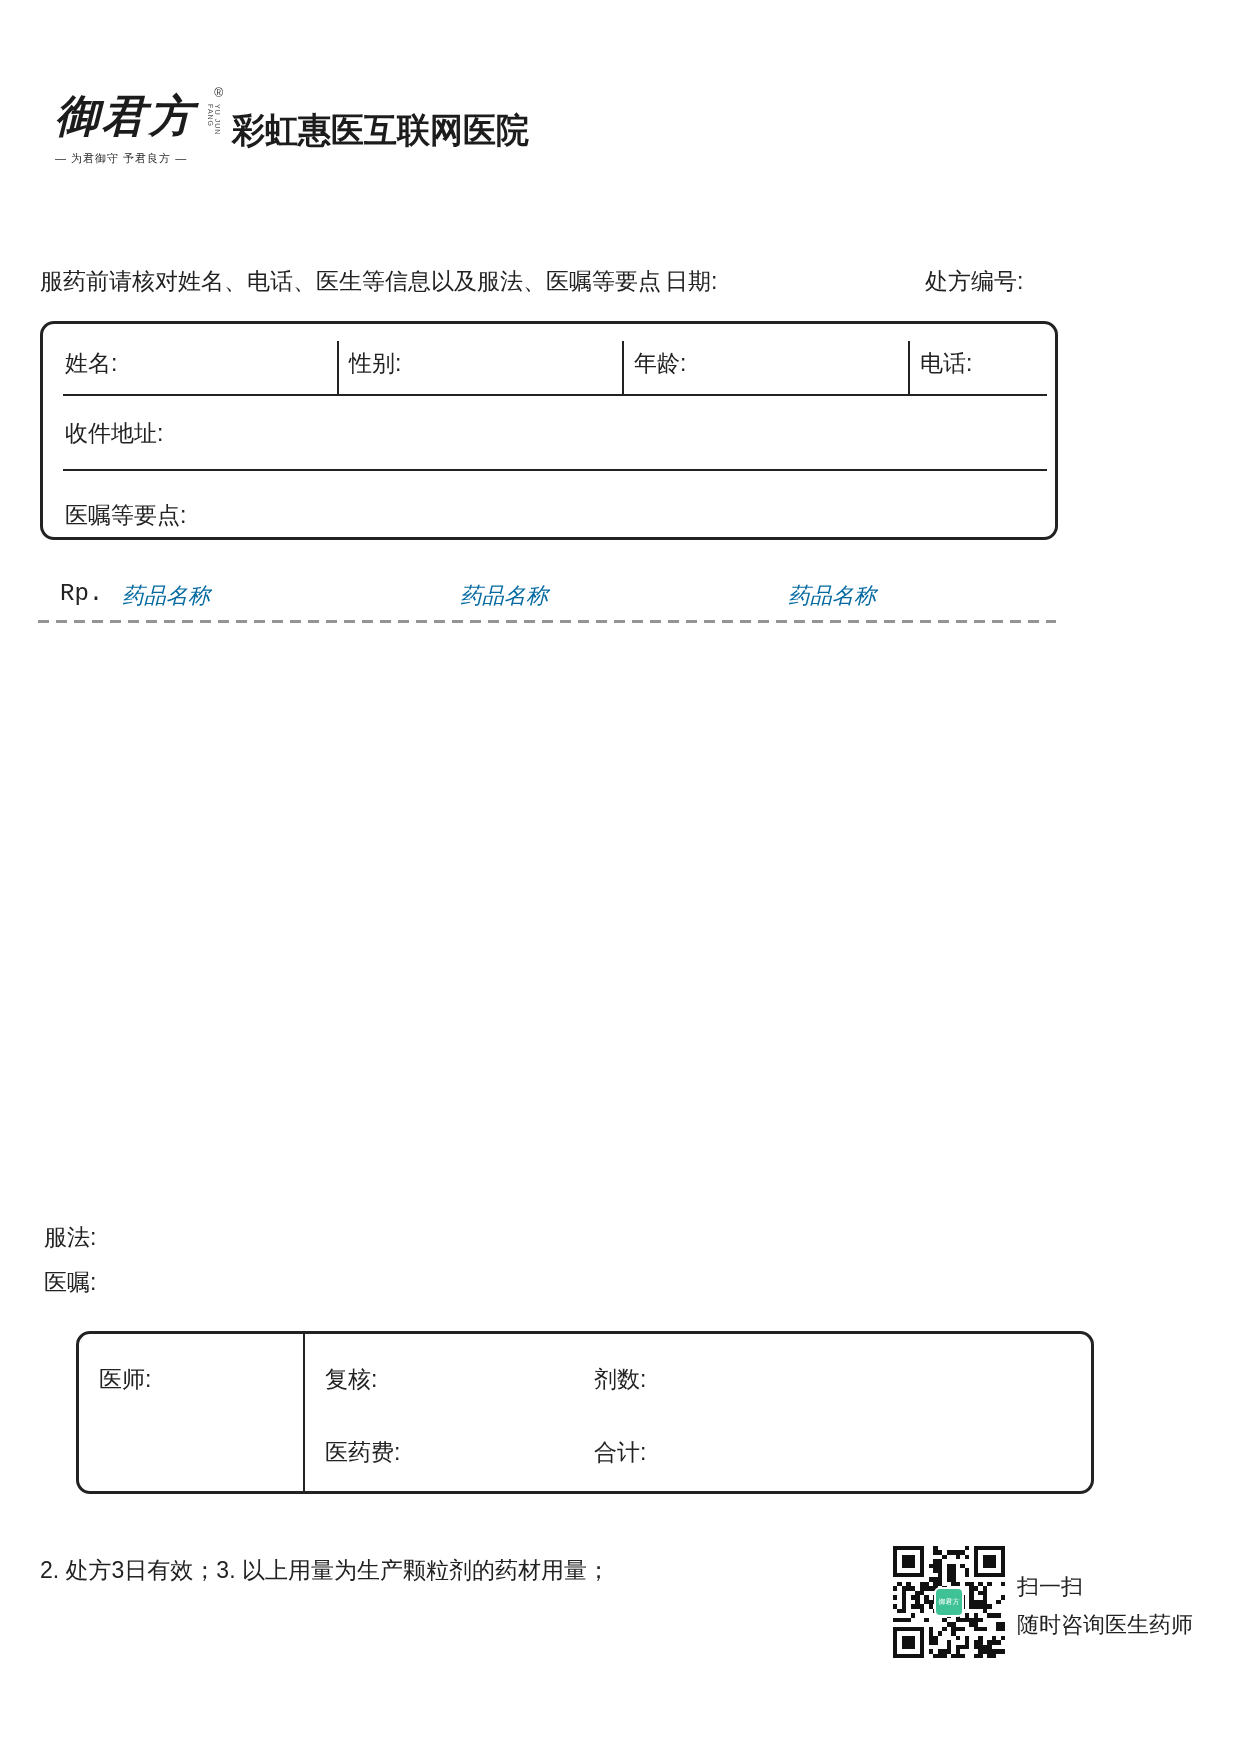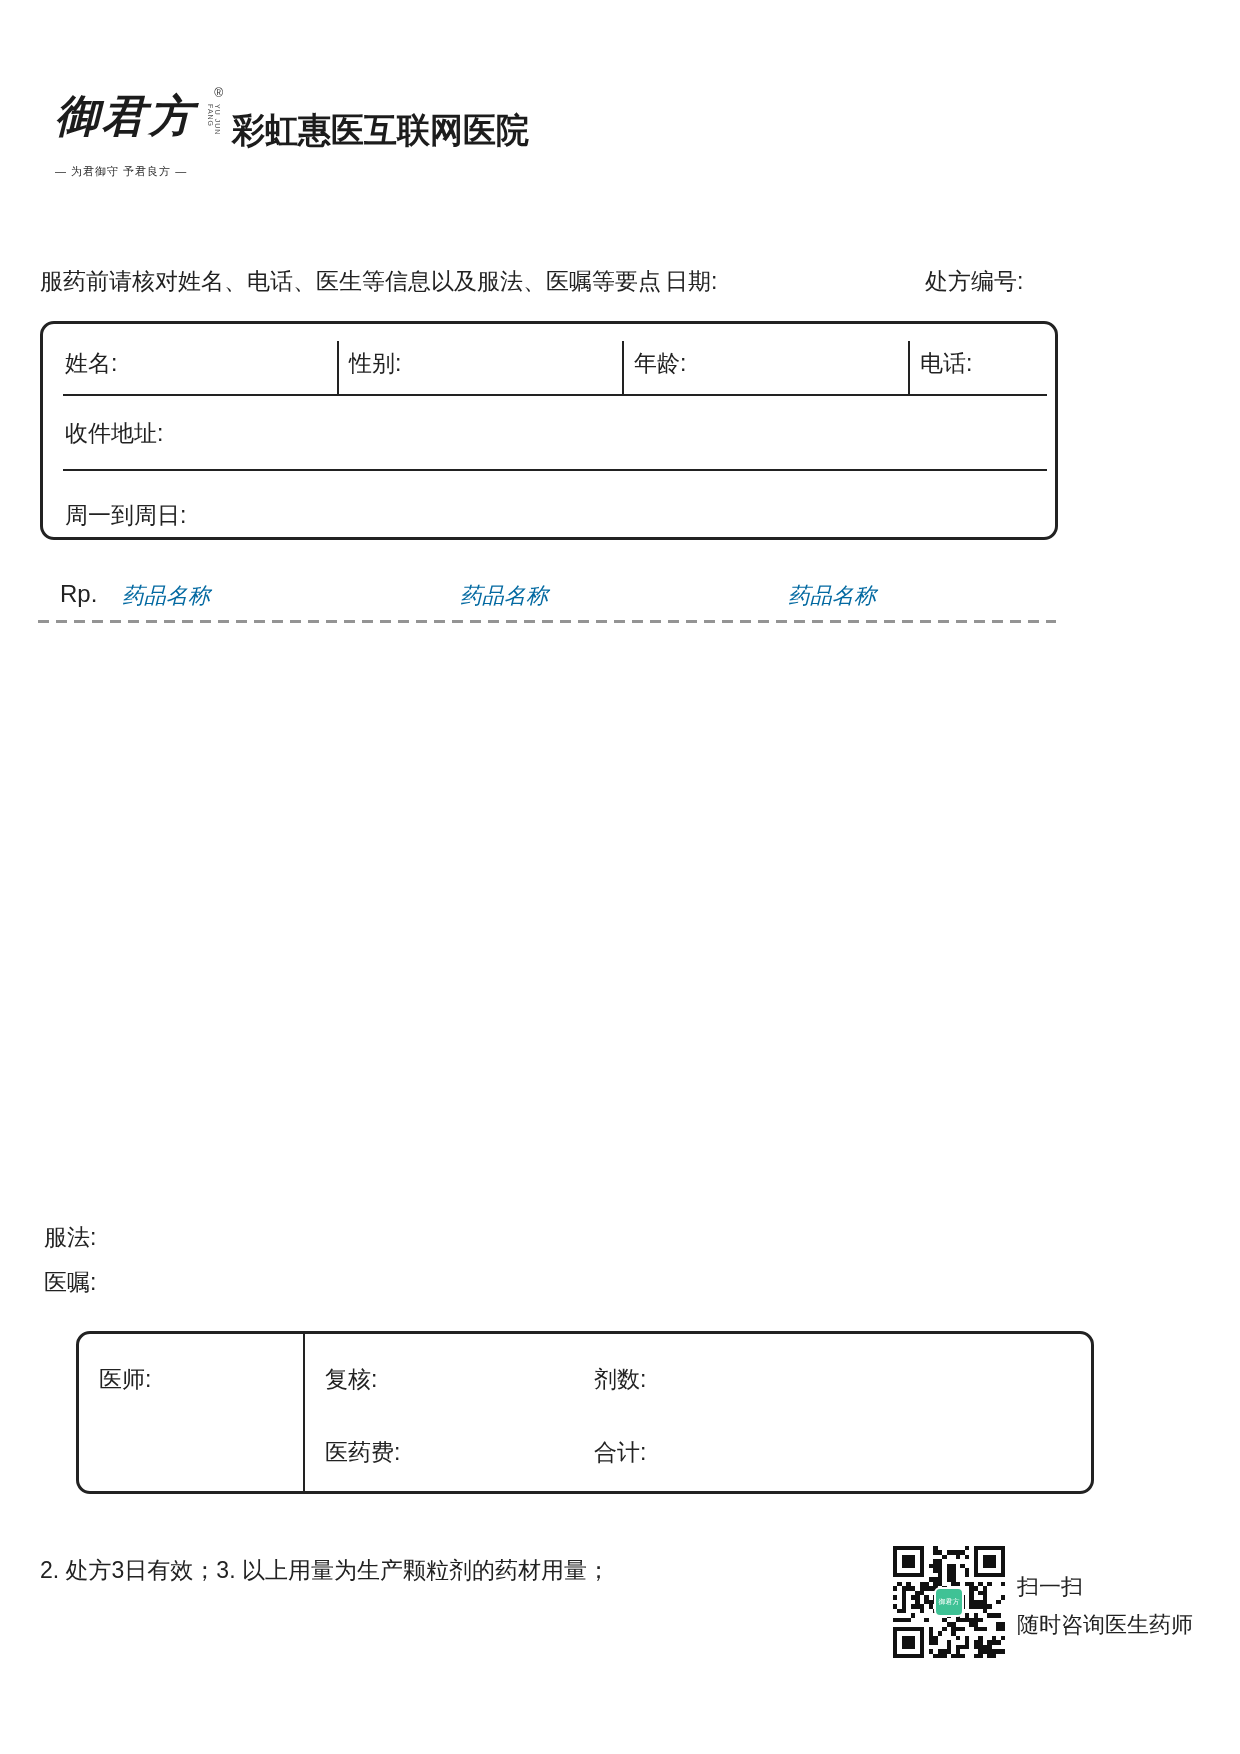--- a/index.html
+++ b/index.html
@@ -26,21 +26,21 @@
     white-space:nowrap;
   }
   .logo-reg{position:absolute;right:-18px;top:2px;font-size:12px;font-style:normal;color:#333;}
   .logo-vertical{
     position:absolute;right:-16px;top:20px;
     writing-mode:vertical-rl;
     font-size:7px;letter-spacing:1px;color:#555;
     font-family:"Liberation Sans", sans-serif;
   }
   .logo-tagline{
-    margin-top:16px;
+    margin-top:3px;
     font-size:11px;letter-spacing:1px;color:#2a2a2a;
     white-space:nowrap;
   }
   .hospital-name{
     position:absolute;left:232px;top:108px;
     font-size:33px;font-weight:900;letter-spacing:0px;
     color:#1c1c1c;white-space:nowrap;
     transform:scaleY(1.05);
   }
   
@@ -62,21 +62,21 @@
   .pb-hline1{top:70px;}
   .pb-hline2{top:145px;}
   .lbl-name{left:22px;top:24px;}
   .lbl-gender{left:306px;top:24px;}
   .lbl-age{left:591px;top:24px;}
   .lbl-phone{left:877px;top:24px;}
   .lbl-address{left:22px;top:94px;}
   .lbl-diagnosis{left:22px;top:176px;}
   
   .rp-row{position:absolute;left:0;top:580px;width:1240px;height:30px;}
-  .rp-prefix{position:absolute;left:60px;top:0;font-size:24px;color:#222;}
+  .rp-prefix{position:absolute;left:60px;top:0;font-size:24px;color:#222;font-family:Liberation Mono, monospace;}
   .rp-col{position:absolute;top:1px;font-size:22px;color:#0369a1;font-style:italic;}
   .rp-col1{left:122px;}
   .rp-col2{left:460px;}
   .rp-col3{left:788px;}
   .dashed-line{
     position:absolute;left:38px;top:620px;width:1018px;height:3px;
     background:repeating-linear-gradient(90deg,#949494 0 11px,transparent 11px 18px);
   }
   
   .usage-label{position:absolute;left:44px;top:1222px;font-size:23px;color:#222;}
@@ -132,21 +132,21 @@
     <span class="pb-label lbl-name">姓名:</span>
     <div class="pb-sep pb-sep1"></div>
     <span class="pb-label lbl-gender">性别:</span>
     <div class="pb-sep pb-sep2"></div>
     <span class="pb-label lbl-age">年龄:</span>
     <div class="pb-sep pb-sep3"></div>
     <span class="pb-label lbl-phone">电话:</span>
     <div class="pb-hline pb-hline1"></div>
     <span class="pb-label lbl-address">收件地址:</span>
     <div class="pb-hline pb-hline2"></div>
-    <span class="pb-label lbl-diagnosis">周一到周日:</span>
+    <span class="pb-label lbl-diagnosis">医嘱等要点:</span>
   </div>
 
   <div class="rp-row">
     <span class="rp-prefix">Rp.</span>
     <span class="rp-col rp-col1">药品名称</span>
     <span class="rp-col rp-col2">药品名称</span>
     <span class="rp-col rp-col3">药品名称</span>
   </div>
   <div class="dashed-line"></div>
 

